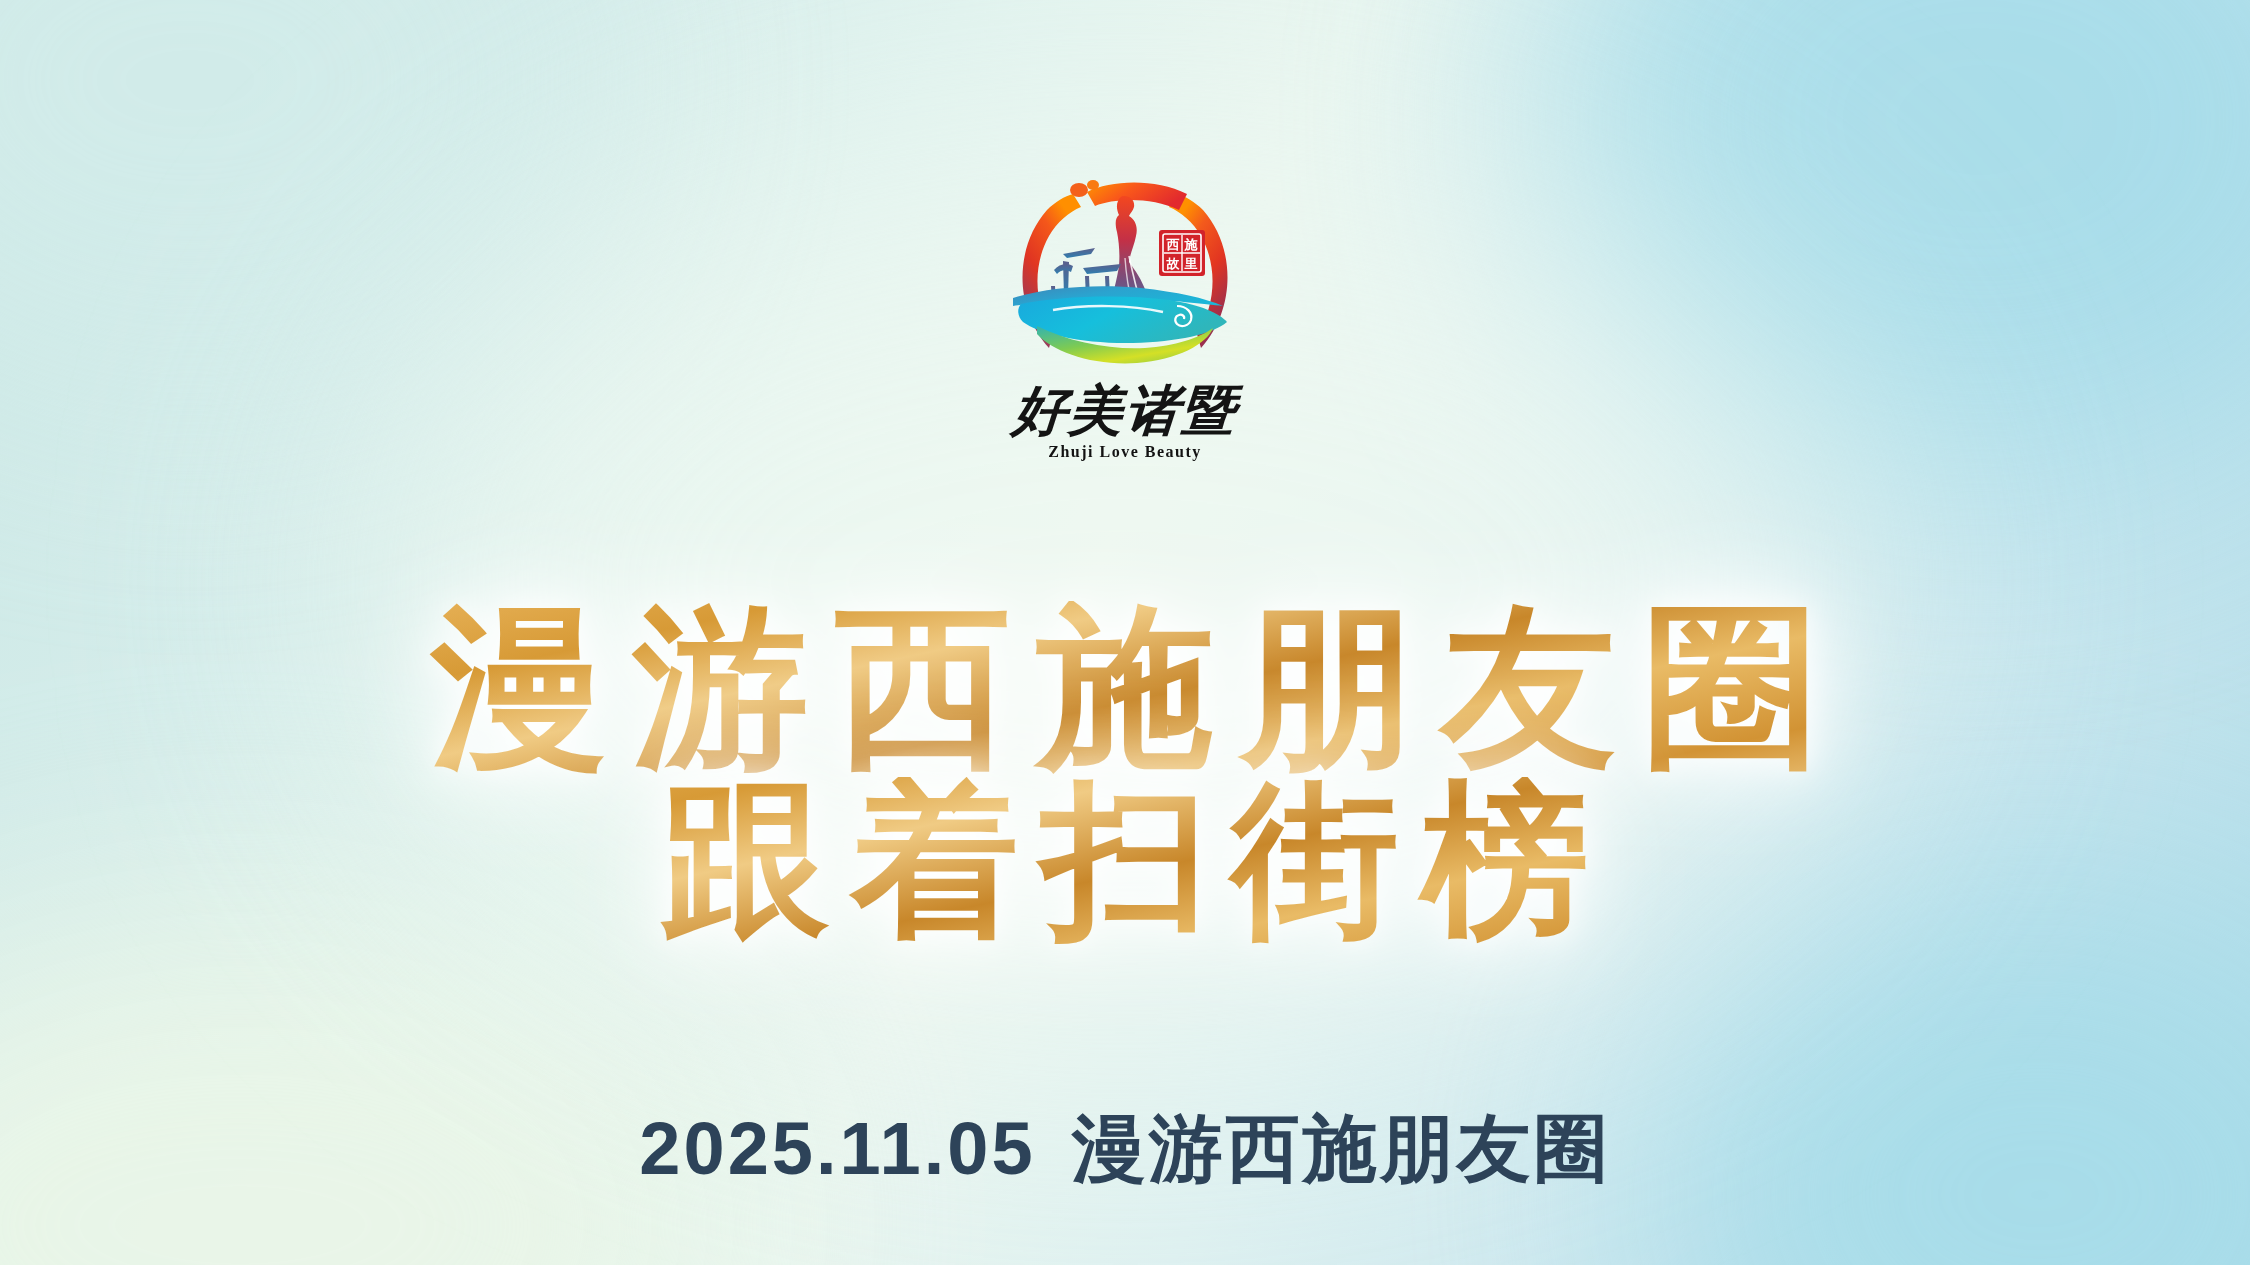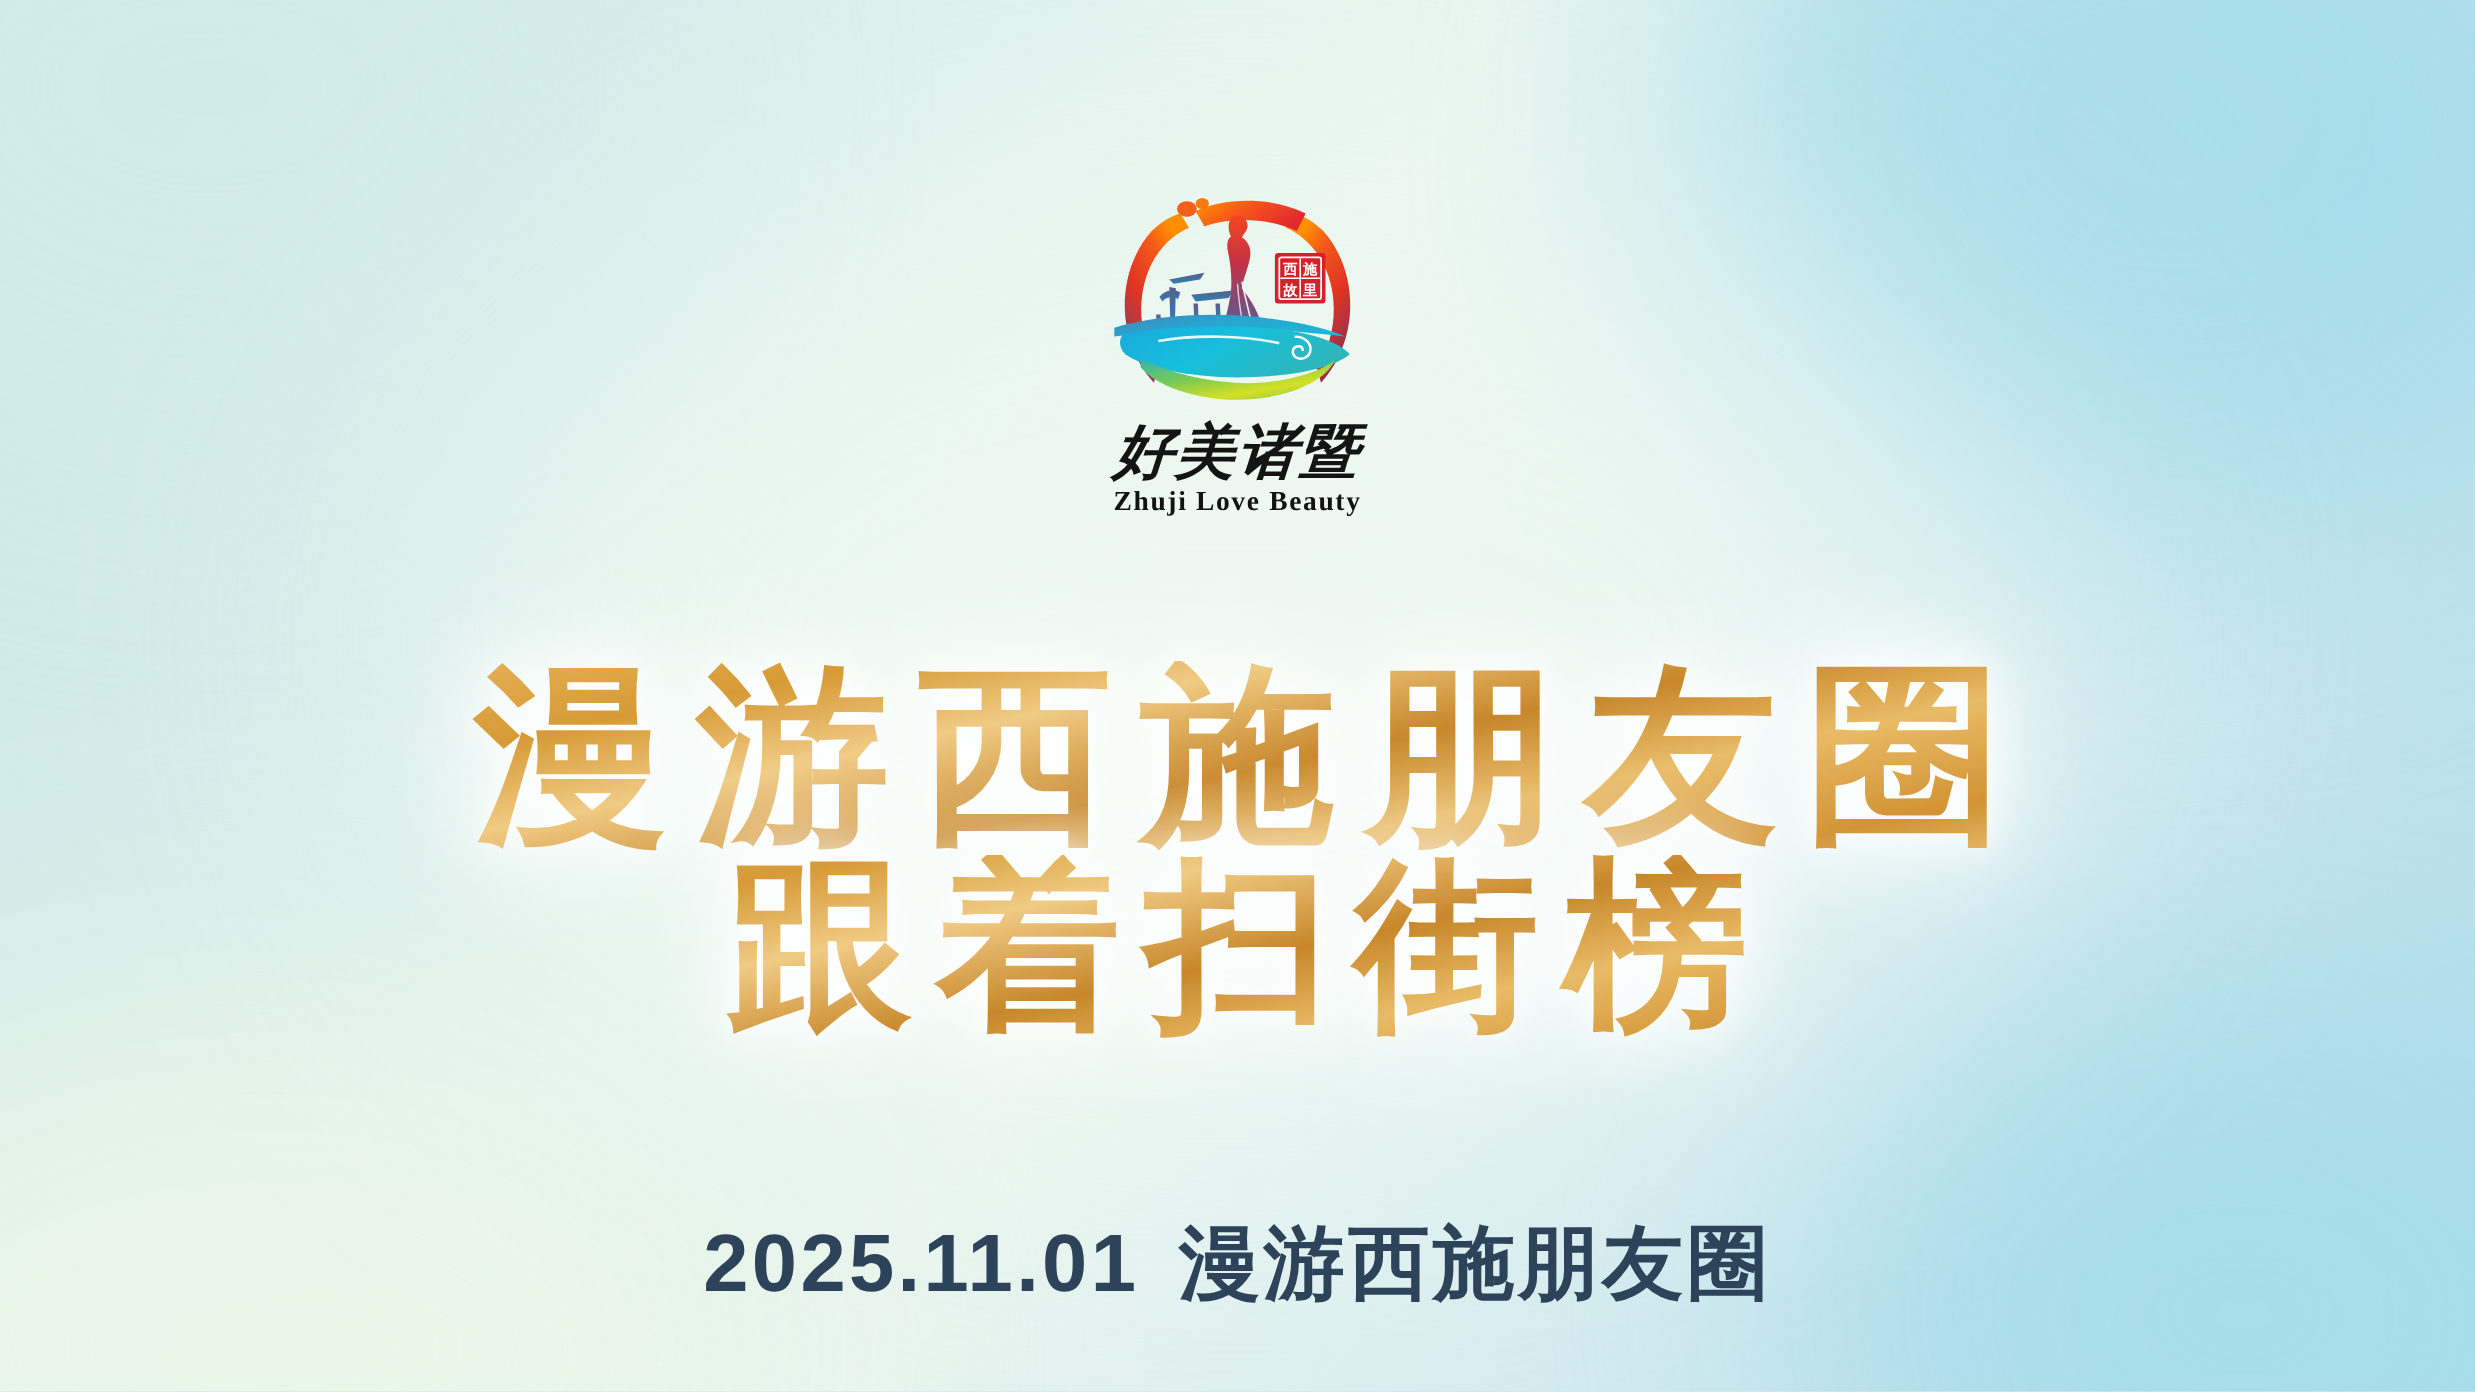--- a/index.html
+++ b/index.html
@@ -47,21 +47,21 @@
     margin-top:-4px;
     font-family:"Liberation Serif", serif;
     font-weight:bold; font-size:54px; letter-spacing:2px;
     color:#141414; line-height:1.02;
     font-style:italic;
     transform:skewX(-4deg);
   }
   #logo-en{
     margin-top:4px;
     font-family:"Liberation Serif", serif;
-    font-weight:bold; font-size:25px; letter-spacing:1.5px;
+    font-weight:bold; font-size:16px; letter-spacing:1.5px;
     color:#131313;
   }
 
   
   #title-block{
     position:absolute; left:0; right:0; top:575px;
     text-align:center; z-index:6;
   }
   .title-line{
     display:block;
@@ -219,16 +219,16 @@
     <div id="logo-cn">好美诸暨</div>
     <div id="logo-en">Zhuji Love Beauty</div>
   </div>
 
   <div id="title-block">
     <span class="title-line" id="title-line-2">漫游西施朋友圈</span>
     <span class="title-line" id="title-line-1">跟着扫街榜</span>
   </div>
 
   <div id="footer-line">
-    <span>2025.11.01</span><span class="gap"></span><span>漫游西施朋友圈</span>
+    <span>2025.11.05</span><span class="gap"></span><span>漫游西施朋友圈</span>
   </div>
 
 </div>
 
 </body></html>

